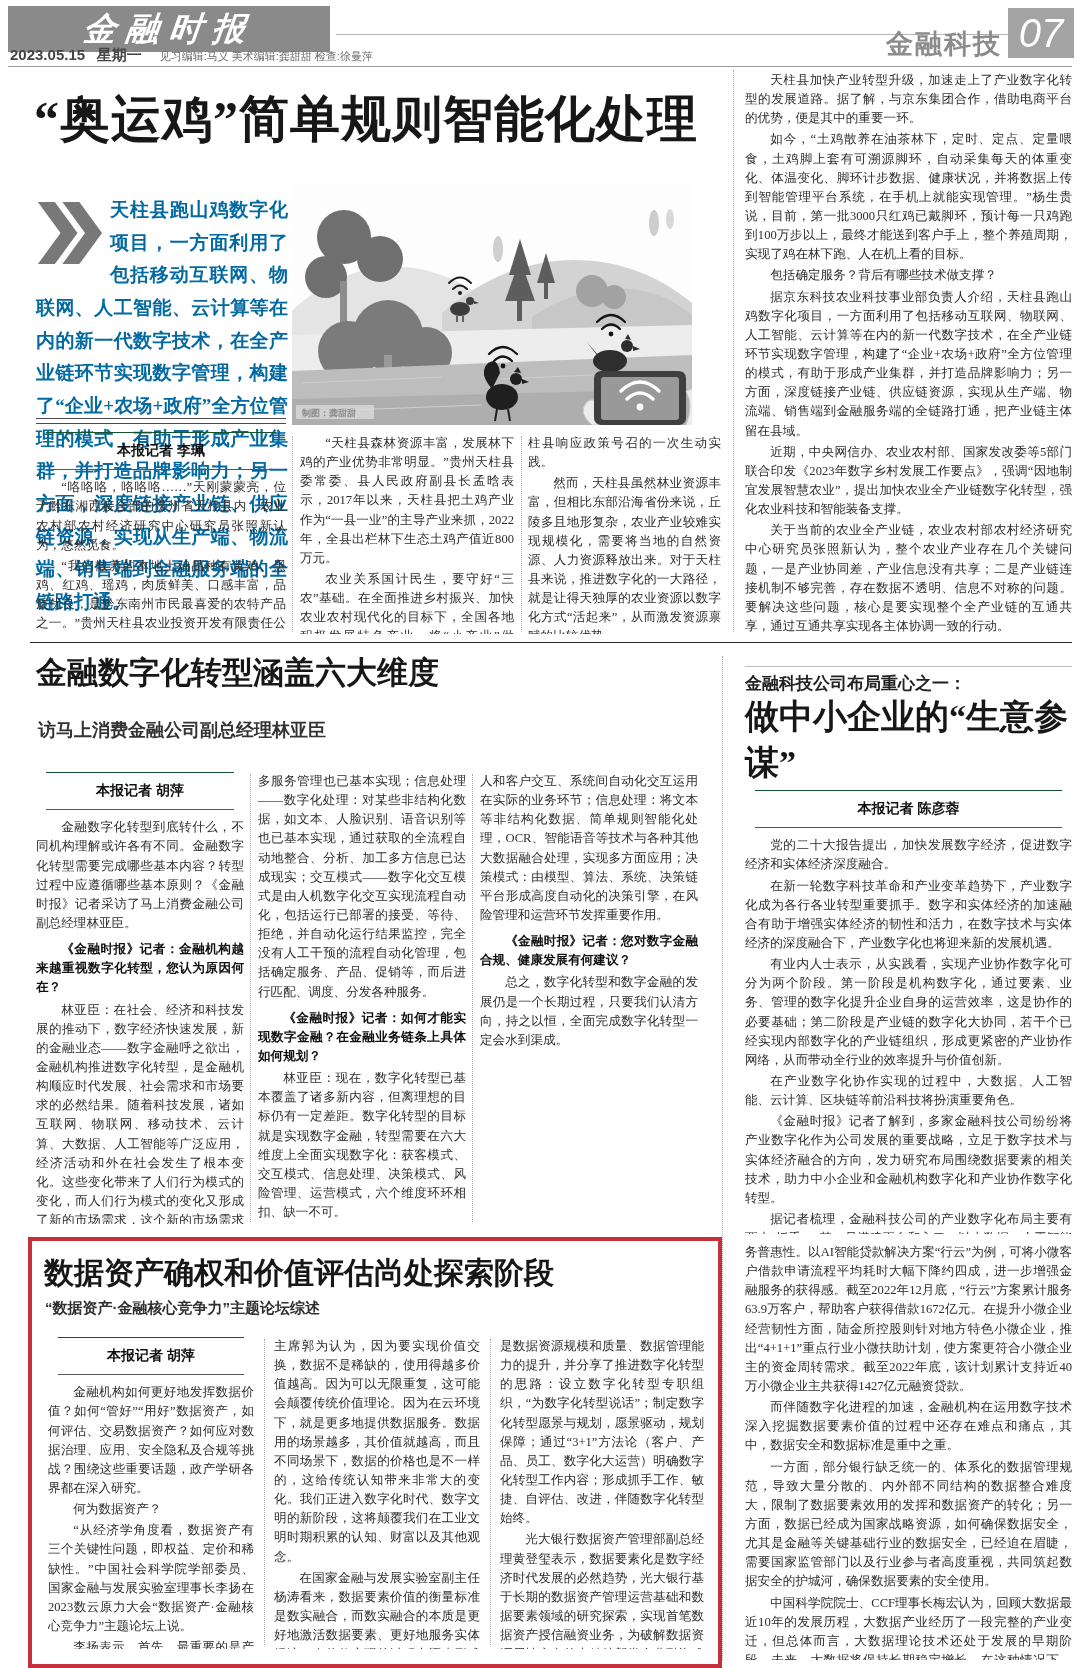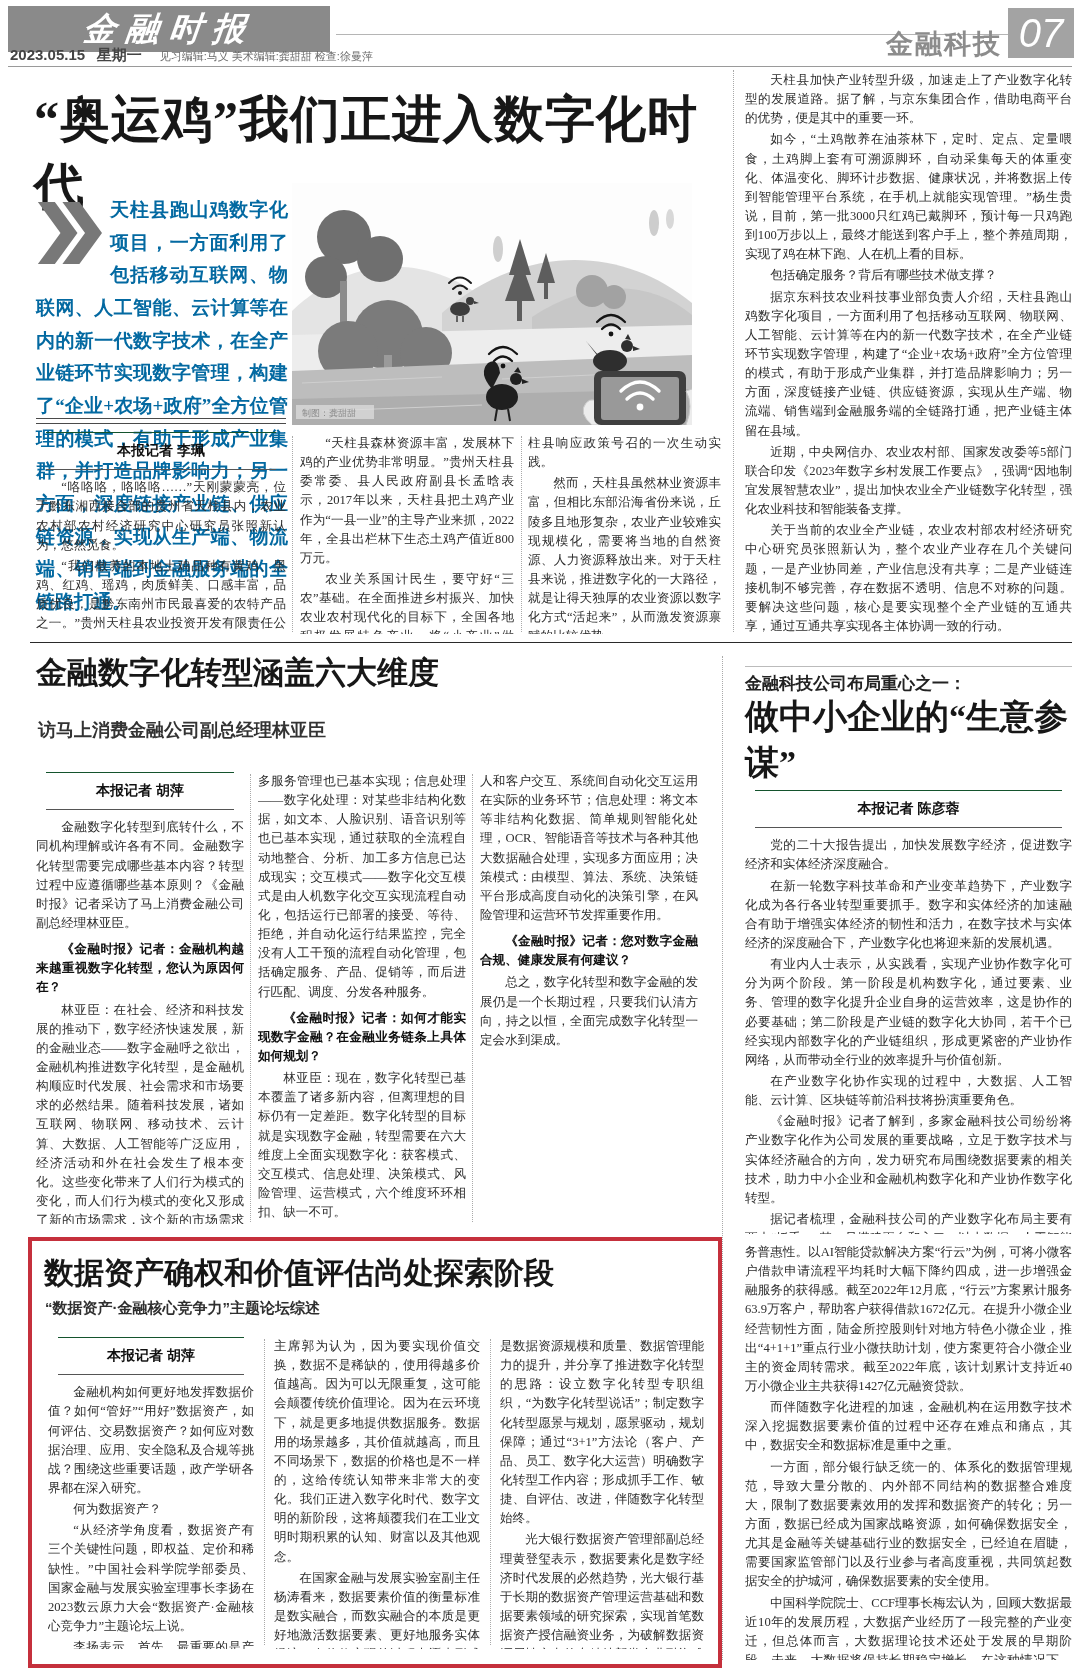--- a/index.html
+++ b/index.html
@@ -41,21 +41,21 @@
   .col p.q{font-weight:bold;color:#101010;margin:7px 0 3px 0;}
   .byline{font-family:"Liberation Sans","DejaVu Sans",sans-serif;text-indent:0 !important;
           text-align:center;font-weight:bold;font-size:14px;color:#111;
           border-top:1px solid #14532d;border-bottom:1px solid #555;padding:7px 0 8px 0;margin:0 10px 8px 10px;}
 
   
   .vsep{border-left:1px dotted #a9a9a9;width:0;}
   .hrule-section{left:30px;top:642px;width:1042px;border-top:1.5px solid #2a2a2a;}
 
   
-  .illus{left:292px;top:183px;width:400px;height:242px;background:#fdfdfd;}
+  .illus{left:292px;top:183px;width:400px;height:242px;background:#fdfdfd;font-weight:bold;}
 
   
   .red-box{left:28px;top:1237px;width:686px;height:423px;border:4px solid #c5303c;background:#fff;}
   .red-h{left:12px;top:12px;width:640px;font-size:30px;font-weight:900;color:#171717;}
   .red-sub{left:13px;top:58px;font-size:15px;font-weight:bold;color:#2f2f2f;}
 </style>
 </head>
 <body>
 
 <div class="page">
@@ -66,21 +66,21 @@
   <div class="abs mast-rule-top"></div>
   <div class="abs date-row sans">
     <b>2023.05.15</b>&nbsp;&nbsp;
     <b>星期一</b>
     <span class="editors">见习编辑:马义  美术编辑:龚甜甜  检查:徐曼萍</span>
   </div>
   <div class="abs section-name sans">金融科技</div>
   <div class="abs page-badge sans">07</div>
   <div class="abs mast-rule-bottom"></div>
 
-  <div class="abs h1-main">“奥运鸡”我们正进入数字化时代</div>
+  <div class="abs h1-main">“奥运鸡”简单规则智能化处理</div>
 
   <div class="abs lead-box">
     <span class="chev">
       <svg viewBox="0 0 70 74" width="66" height="74">
         <polygon points="2,4 20,4 44,37 20,70 2,70 26,37" fill="#787878"></polygon>
         <polygon points="28,4 46,4 70,37 46,70 28,70 52,37" fill="#787878"></polygon>
       </svg>
     </span>
     <span>天柱县跑山鸡数字化项目，一方面利用了包括移动互联网、物联网、人工智能、云计算等在内的新一代数字技术，在全产业链环节实现数字管理，构建了“企业+农场+政府”全方位管理的模式，有助于形成产业集群，并打造品牌影响力；另一方面，深度链接产业链、供应链资源，实现从生产端、物流端、销售端到金融服务端的全链路打通。</span>
   </div>

